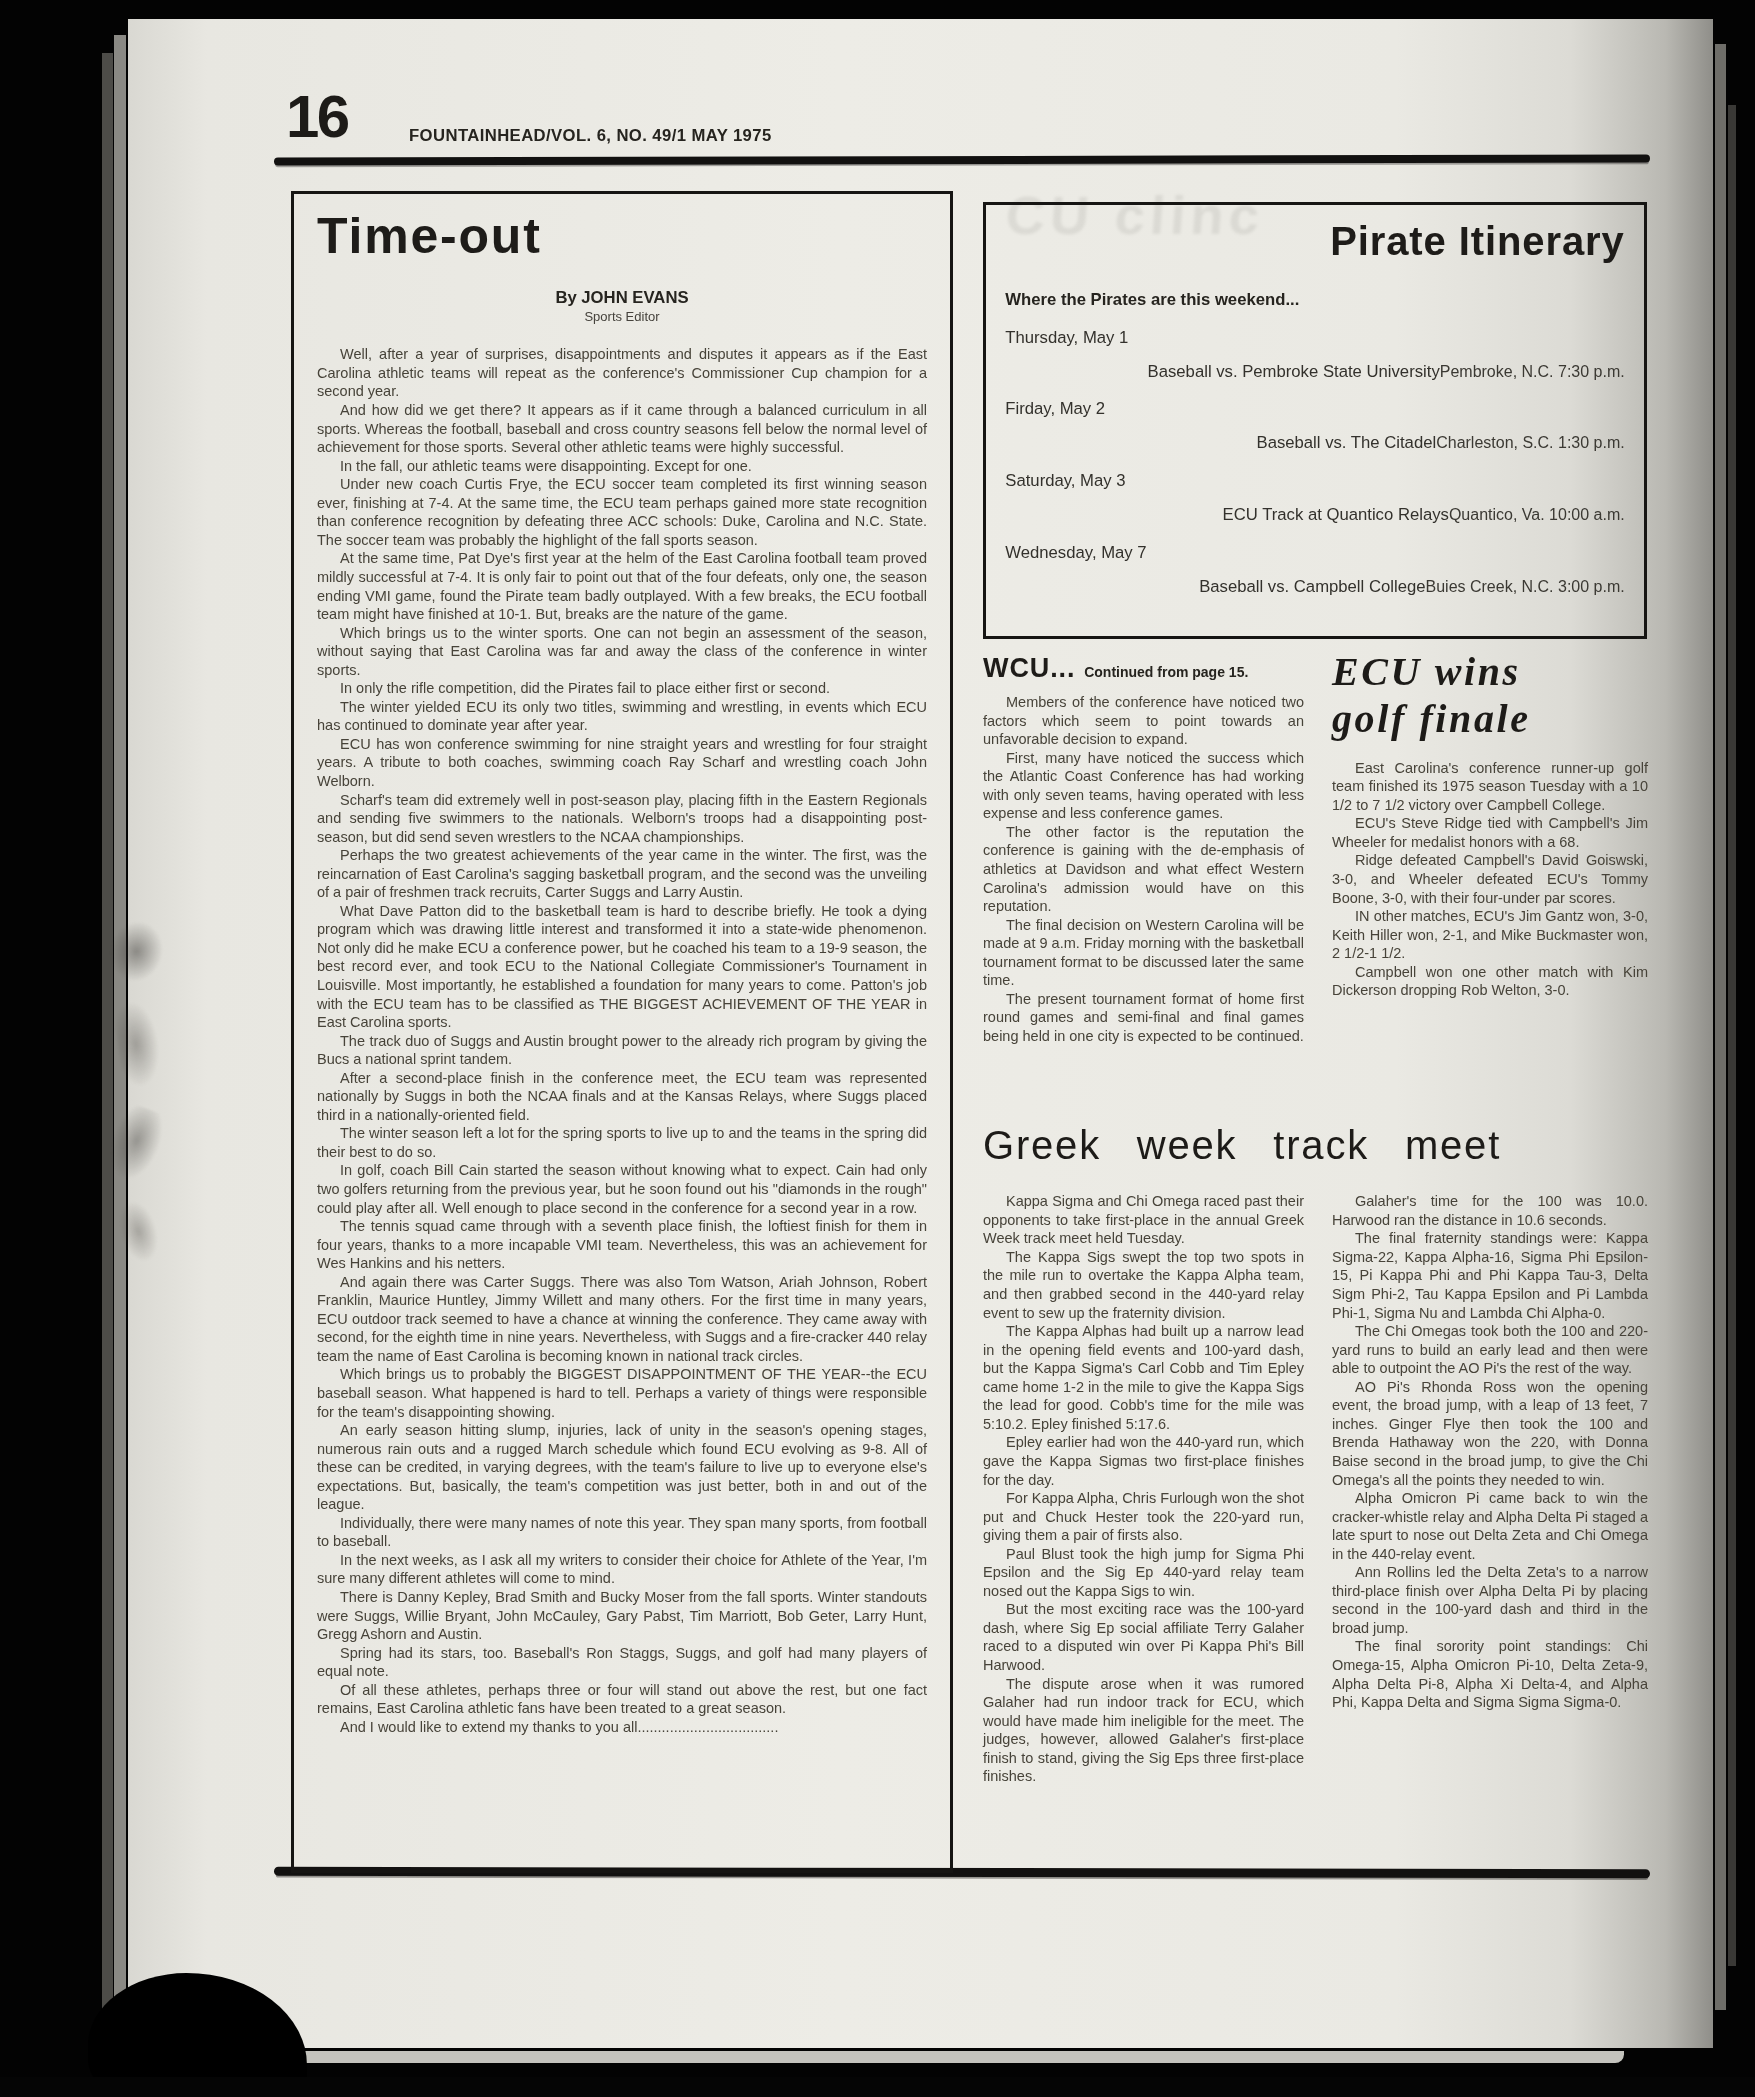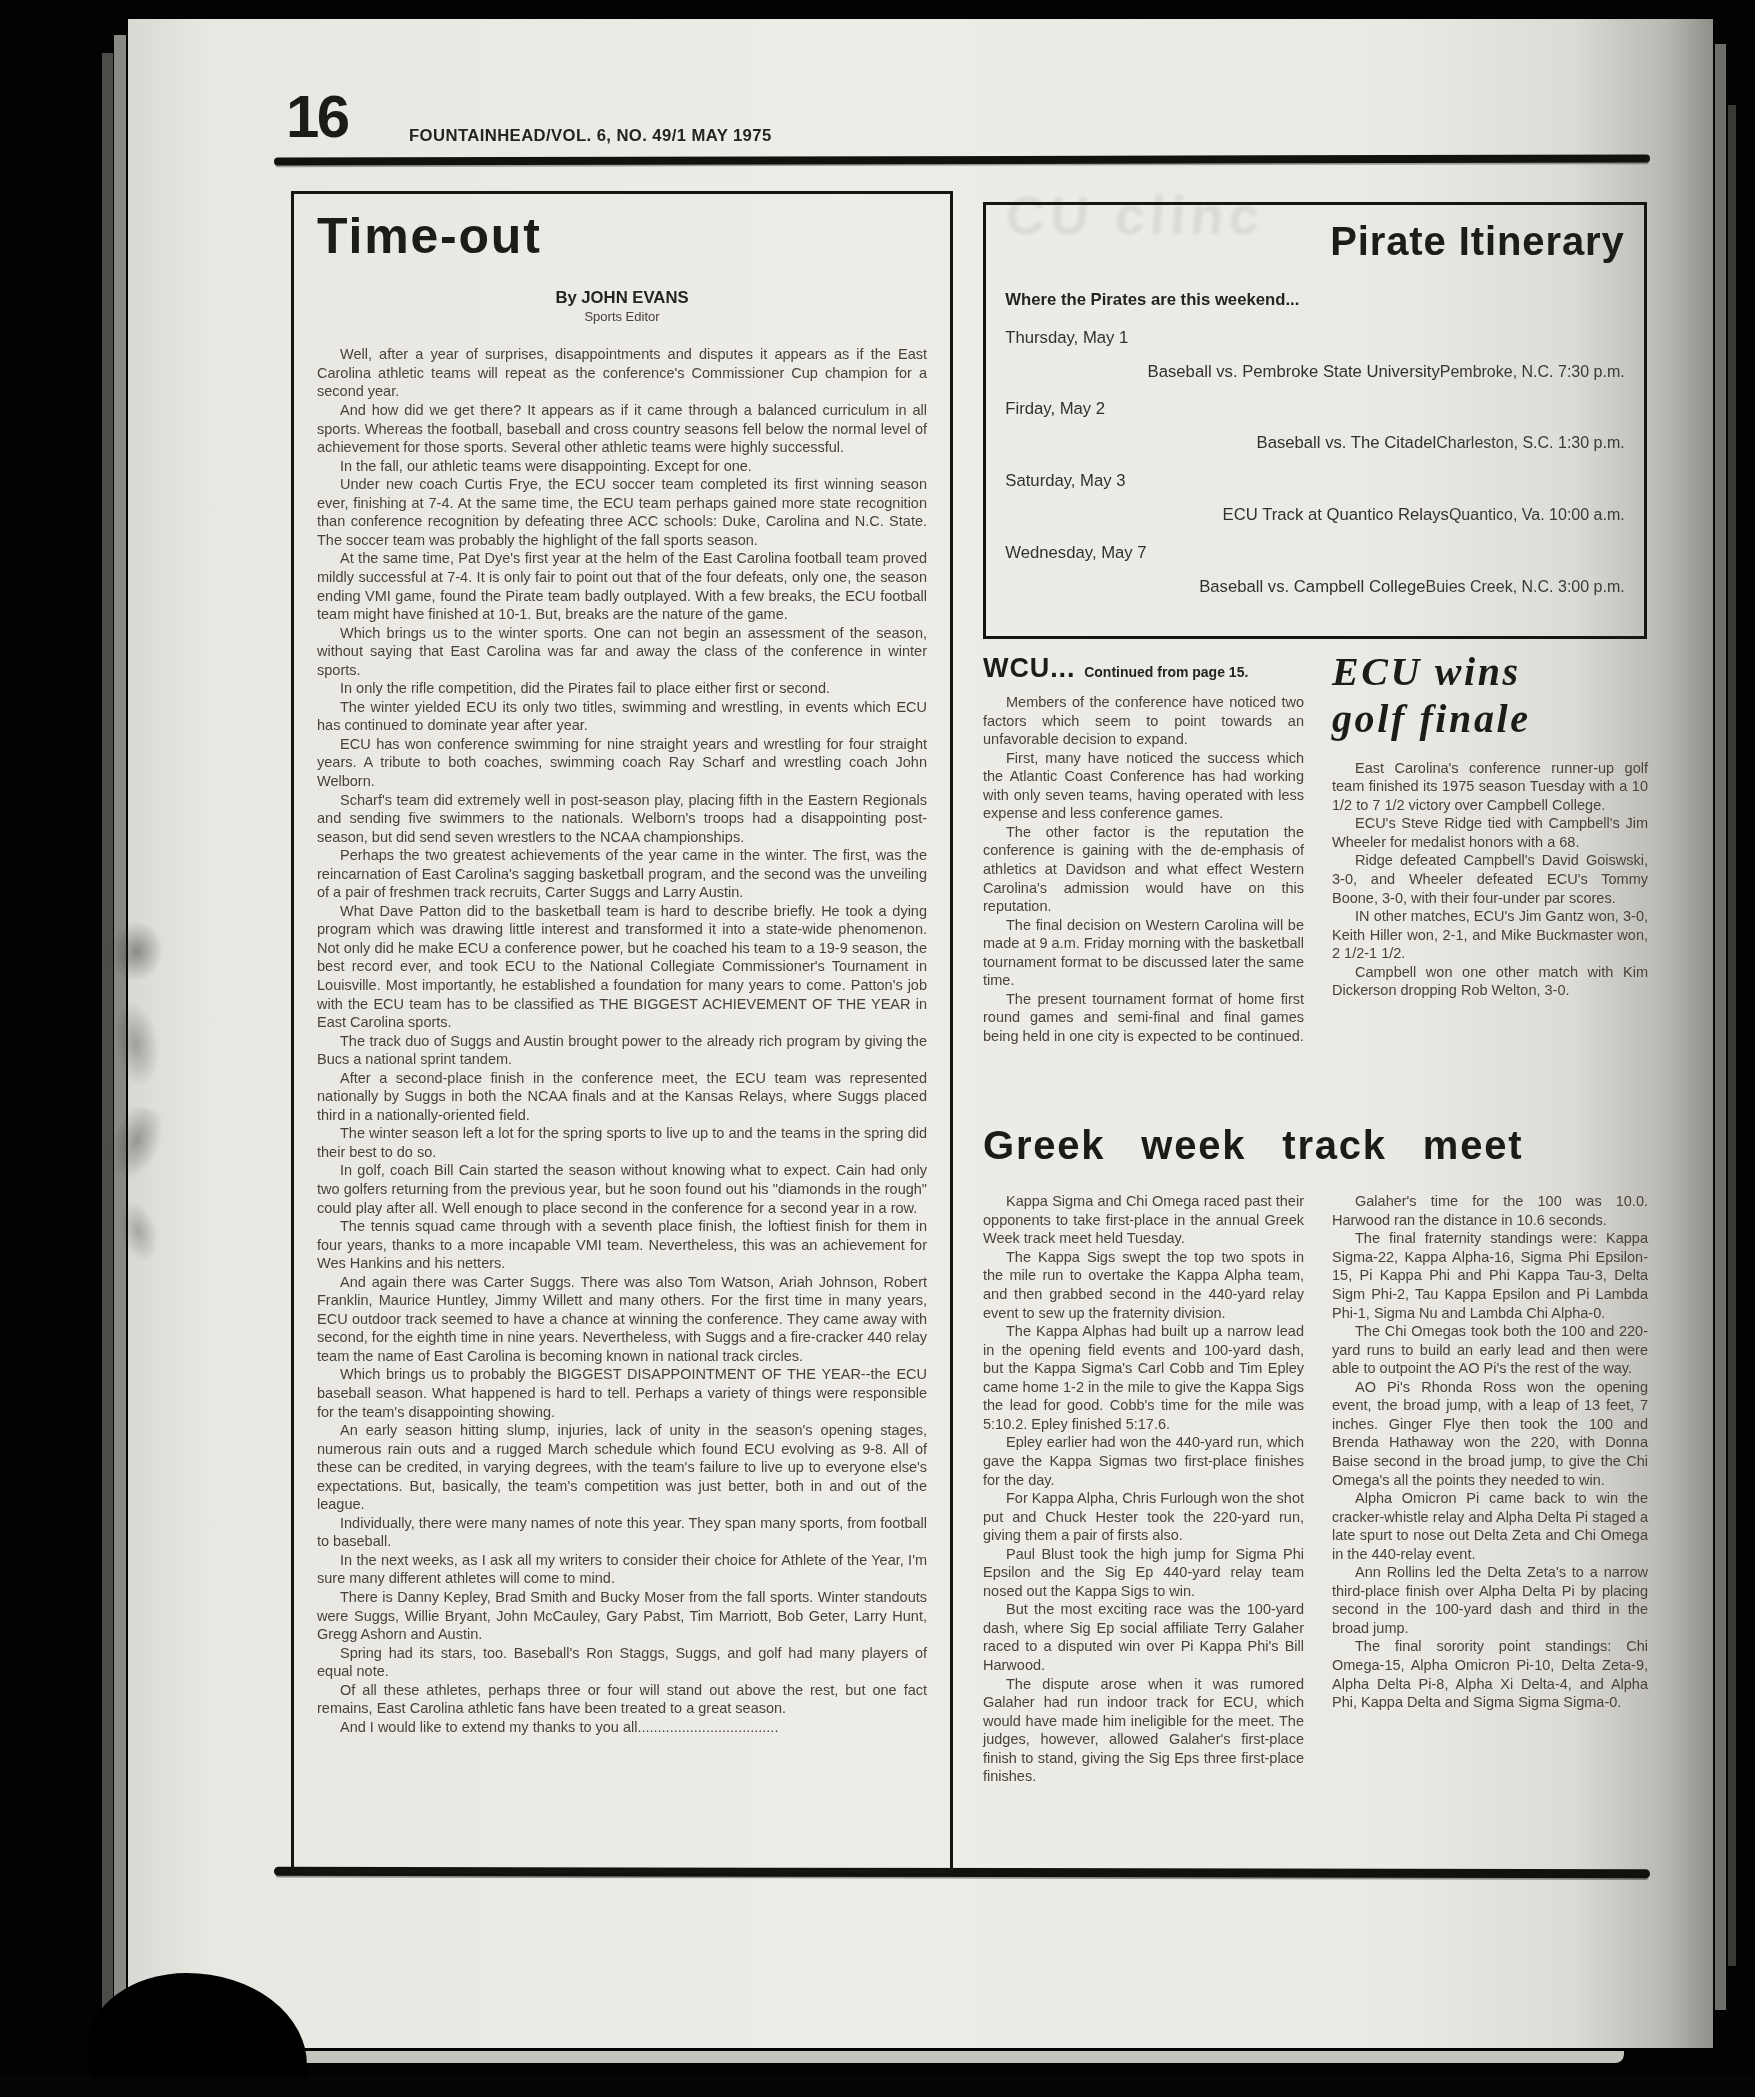--- a/index.html
+++ b/index.html
@@ -70,21 +70,21 @@
   .wcu-title { font-size: 27px; font-weight: bold; color: #1e1c19; letter-spacing: 0.9px; }
   .wcu-sub { font-size: 14px; font-weight: bold; color: #26241f; }
   .wcu .article { margin-top: 8.8px; }
 
   
   .golf { position: absolute; left: 1204px; top: 629px; width: 316px; z-index: 1; }
   .golf-title { font-family: "Liberation Serif", serif; font-style: italic; font-weight: bold; font-size: 40px; line-height: 1.18; letter-spacing: 2.6px; color: #1d1b18; }
   .golf .article { margin-top: 16px; }
 
   
-  .greek-head { position: absolute; left: 855px; top: 1104px; width: 667px; font-size: 40px; font-weight: bold; letter-spacing: 1.8px; word-spacing: 23px; color: #1d1b18; z-index: 1; }
+  .greek-head { position: absolute; left: 855px; top: 1104px; width: 667px; font-size: 40px; font-weight: normal; letter-spacing: 1.8px; word-spacing: 23px; color: #1d1b18; z-index: 1; }
   .greek-col { position: absolute; top: 1173px; z-index: 1; }
   .greek-col1 { left: 855px; width: 321px; }
   .greek-col2 { left: 1204px; width: 316px; }
 
   
   .smudge { position: absolute; filter: blur(0.9px); opacity: .65; }
   .s1 { left: -17.6px; top: 902px; width: 53px; height: 61px; background: radial-gradient(ellipse at 50% 50%, rgba(45,43,40,.7), transparent 70%); transform: rotate(14deg); }
   .s2 { left: -10.5px; top: 983px; width: 40px; height: 84px; background: radial-gradient(ellipse at 45% 50%, rgba(55,52,48,.55), transparent 72%); transform: rotate(-8deg); }
   .s3 { left: -16px; top: 1088px; width: 47px; height: 74px; background: radial-gradient(ellipse at 50% 45%, rgba(45,43,40,.6), transparent 70%); transform: rotate(20deg); }
   .s4 { left: -7px; top: 1182px; width: 35px; height: 61px; background: radial-gradient(ellipse at 50% 50%, rgba(60,57,52,.5), transparent 72%); transform: rotate(-16deg); }

